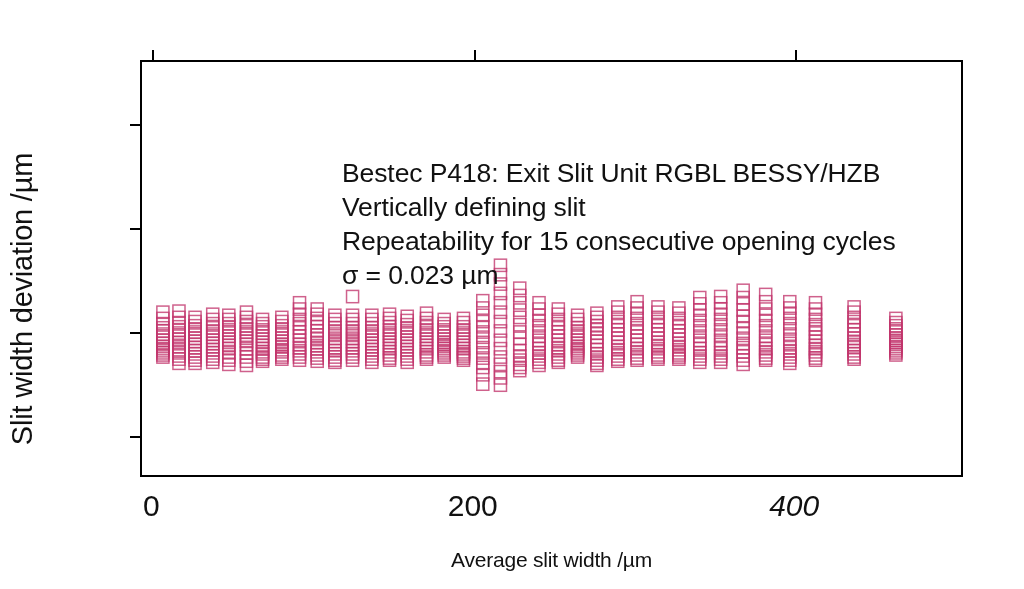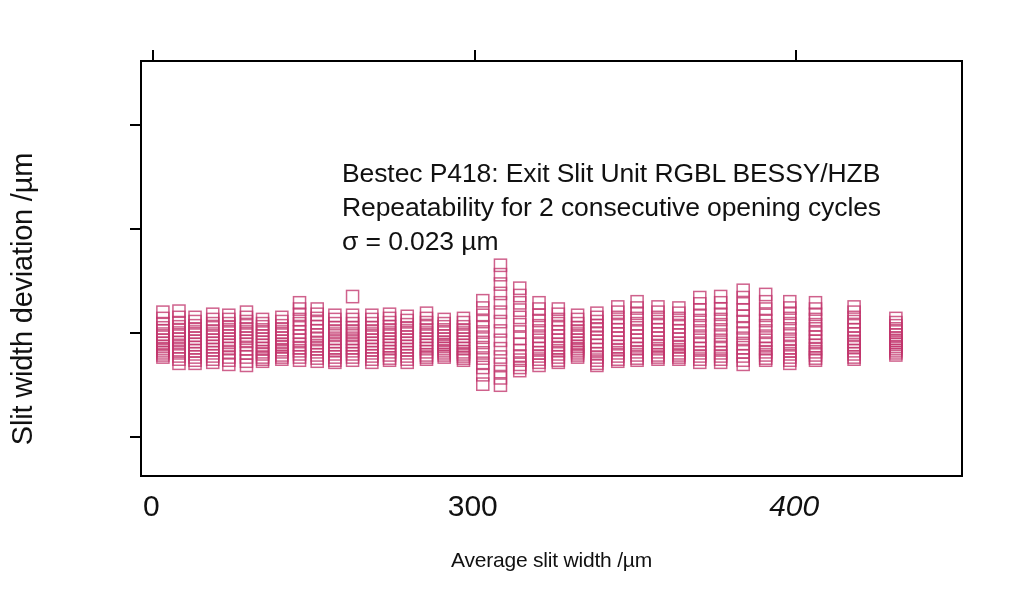--- a/index.html
+++ b/index.html
@@ -763,25 +763,26 @@
             <rect x="747.85" y="280.56" width="12.06" height="12.25" fill="none" stroke="#c2356b" stroke-width="1.5" stroke-opacity="0.78"></rect>
             <rect x="747.85" y="282.65" width="12.06" height="12.25" fill="none" stroke="#c2356b" stroke-width="1.5" stroke-opacity="0.78"></rect>
             <rect x="747.85" y="284.73" width="12.06" height="12.25" fill="none" stroke="#c2356b" stroke-width="1.5" stroke-opacity="0.78"></rect>
             <rect x="747.85" y="286.82" width="12.06" height="12.25" fill="none" stroke="#c2356b" stroke-width="1.5" stroke-opacity="0.78"></rect>
           </g>
         </svg>
     </div>
 
     <div id="annotation">
       <div>Bestec P418: Exit Slit Unit RGBL BESSY/HZB</div>
-      <div>Repeatability for 2 consecutive opening cycles</div>
+      <div>Vertically defining slit</div>
+      <div>Repeatability for 15 consecutive opening cycles</div>
       <div>σ = 0.023 µm</div>
     </div>
   </div>
 
   <div id="xaxis-labels">
       <div class="xticklabel" style="left: 11.252px;">0</div>
-      <div class="xticklabel" style="left: 332.736px;">300</div>
+      <div class="xticklabel" style="left: 332.736px;">200</div>
       <div class="xticklabel" style="left: 654.221px; font-style: italic;">400</div>
     </div>
 
   <div class="xlabel">Average slit width /µm</div>
 </div>
 
 </body></html>

